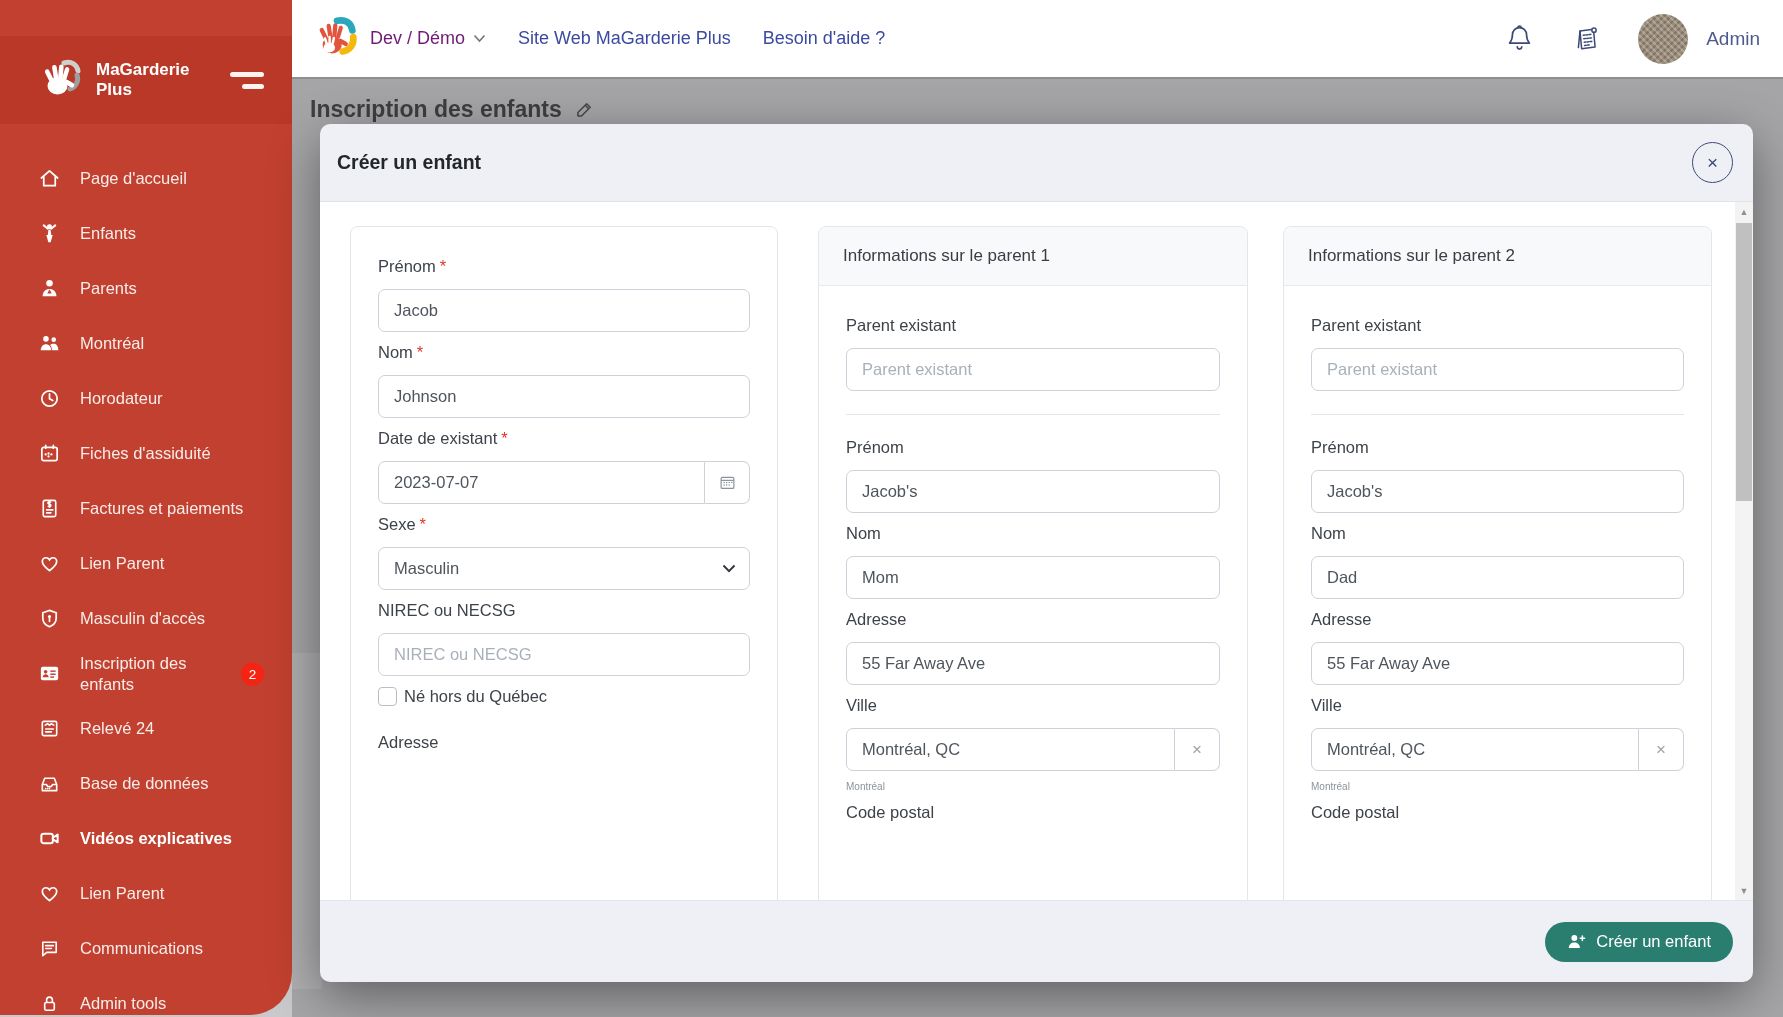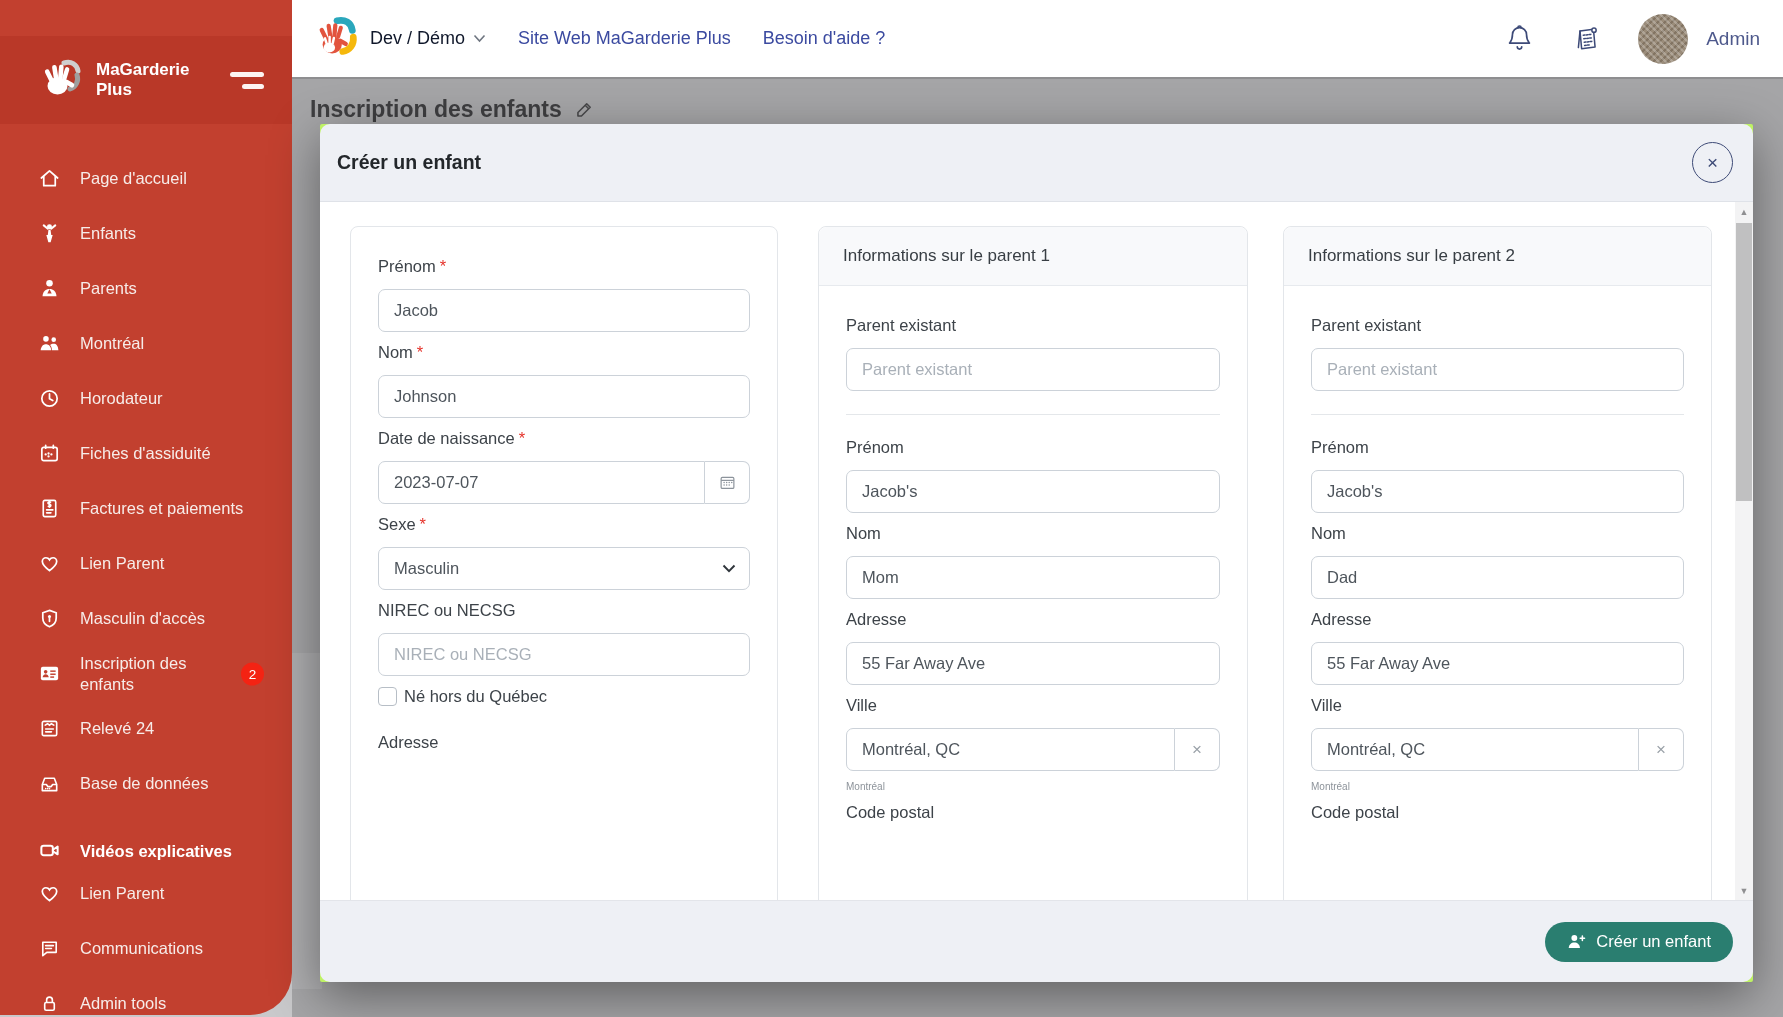--- a/index.html
+++ b/index.html
@@ -5,21 +5,21 @@
 <style>
   * { margin:0; padding:0; box-sizing:border-box; }
   html,body { background:#8e8e90; }
   body { font-family:"Liberation Sans", sans-serif; }
   .app { position:relative; width:1783px; height:1017px; background:#c9c9cb; overflow:hidden; }
 
   
   .topbar { position:absolute; left:292px; top:0; width:1491px; height:77px; background:#fff;
             display:flex; align-items:center; padding:0 23px 0 22px; z-index:2; }
   .brand-logo { width:46px; height:46px; flex:none; }
-  .env { margin-left:10px; font-size:18px; color:#0f172a; display:flex; align-items:center; gap:8px; cursor:pointer; }
+  .env { margin-left:10px; font-size:18px; color:#701a75; display:flex; align-items:center; gap:8px; cursor:pointer; }
   .toplink { margin-left:32px; font-size:18px; color:#3b4aa0; cursor:pointer; }
   .top-right { margin-left:auto; display:flex; align-items:center; }
   .icon-btn { width:34px; height:34px; display:flex; align-items:center; justify-content:center; cursor:pointer; }
   .icon-btn + .icon-btn { margin-left:34px; }
   .avatar { width:50px; height:50px; border-radius:50%; margin-left:34px; cursor:pointer;
             background:
               repeating-linear-gradient(45deg, rgba(255,255,255,.22) 0 2px, transparent 2px 5px),
               repeating-linear-gradient(-45deg, rgba(60,45,30,.25) 0 2px, transparent 2px 5px),
               #9a8c7a; }
   .admin-name { margin-left:18px; font-size:19px; color:#4e598c; cursor:pointer; }
@@ -30,35 +30,35 @@
   .side-top { height:88px; background:#b93828; display:flex; align-items:center; padding:0 28px 0 36px;margin-top:36px; }
   .hand-logo { width:48px; height:48px; flex:none; }
   .brand-text { margin-left:12px; color:#fff; font-size:17px; font-weight:bold; line-height:20px; }
   .burger { margin-left:auto; display:flex; flex-direction:column; align-items:flex-end; gap:7px; cursor:pointer; }
   .burger .b1 { width:34px; height:5px; background:#fdf4f2; border-radius:3px; }
   .burger .b2 { width:22px; height:5px; background:#fdf4f2; border-radius:3px; }
   .nav { padding-top:27px; }
   .nav-item { position:relative; display:flex; align-items:center; min-height:55px;
               padding:4px 30px 4px 38px; color:#f7ece9; font-size:16.5px; cursor:pointer; line-height:21px; }
   .nav-item svg { width:23px; height:23px; margin-right:19px; flex:none; }
-  .nav-item.bold { color:#fff; font-weight:bold;align-items:flex-end; }
+  .nav-item.bold { color:#fff; font-weight:bold; }
   .badge { position:absolute; right:28px; top:50%; transform:translateY(-50%);
            min-width:23px; height:23px; border-radius:50%; background:#f42313; color:#fff;
            font-size:13.5px; display:flex; align-items:center; justify-content:center; }
 
   
   .overlay { position:absolute; left:292px; top:77px; width:1491px; height:940px; background:#a5a5a7;
              border-top:2px solid #8e8e90; z-index:1; }
   .gutter-strip { position:absolute; left:0; top:574px; width:30px; height:336px; background:#aeaeb0; }
   .page-title { position:absolute; left:18px; top:17px; font-size:23px; font-weight:bold; color:#3e3e40;
                 display:flex; align-items:center; gap:12px; }
 
   
   .modal { position:absolute; left:320px; top:124px; width:1433px; height:858px; background:#bef264;
-           border-radius:2px; box-shadow:0 14px 50px rgba(0,0,0,.42); z-index:5;
+           border-radius:22px; box-shadow:0 14px 50px rgba(0,0,0,.42); z-index:5;
            display:flex; flex-direction:column; }
   .m-header { height:78px; flex:none; background:#eef0f5; border-bottom:1px solid #dfe2e8;
               border-radius:10px 10px 0 0; display:flex; align-items:center; padding:0 20px 0 17px; }
   .m-title { font-size:19.5px; font-weight:bold; color:#23272b; }
   .close-btn { margin-left:auto; width:41px; height:41px; border-radius:50%; border:1px solid #3e4b77;
                background:transparent; color:#3e4b77; font-size:19px; line-height:1;
                display:flex; align-items:center; justify-content:center; cursor:pointer; }
   .m-body { flex:1; position:relative; background:#fff; overflow:hidden; }
   .m-footer { height:82px; flex:none; background:#eef0f5; border-top:1px solid #e3e5ea;
               border-radius:0 0 10px 10px; display:flex; align-items:center; justify-content:flex-end;
@@ -334,21 +334,21 @@
         <div class="card-b">
           <div class="field">
             <label><span>Prénom</span><span class="req">*</span></label>
             <input class="txt" value="Jacob" style="">
           </div>
           <div class="field">
             <label><span>Nom</span><span class="req">*</span></label>
             <input class="txt" value="Johnson" style="">
           </div>
           <div class="field">
-            <label><span>Date de naissance</span><span class="req">*</span></label>
+            <label><span>Date de existant</span><span class="req">*</span></label>
             <div class="igroup">
               <input class="txt" value="2023-07-07" style="">
               <span class="addon">
                 <svg width="17" height="17" viewBox="0 0 20 20" fill="none" stroke="#8c939b" stroke-width="1.4">
                     <rect x="2.5" y="4" width="15" height="13" rx="1.5"></rect>
                     <path d="M2.5 7.5h15"></path>
                     <path d="M6 10h.01M9 10h.01M12 10h.01M15 10h.01M6 13h.01M9 13h.01M12 13h.01" stroke-width="1.8" stroke-linecap="round"></path>
                   </svg>
               </span>
             </div>

